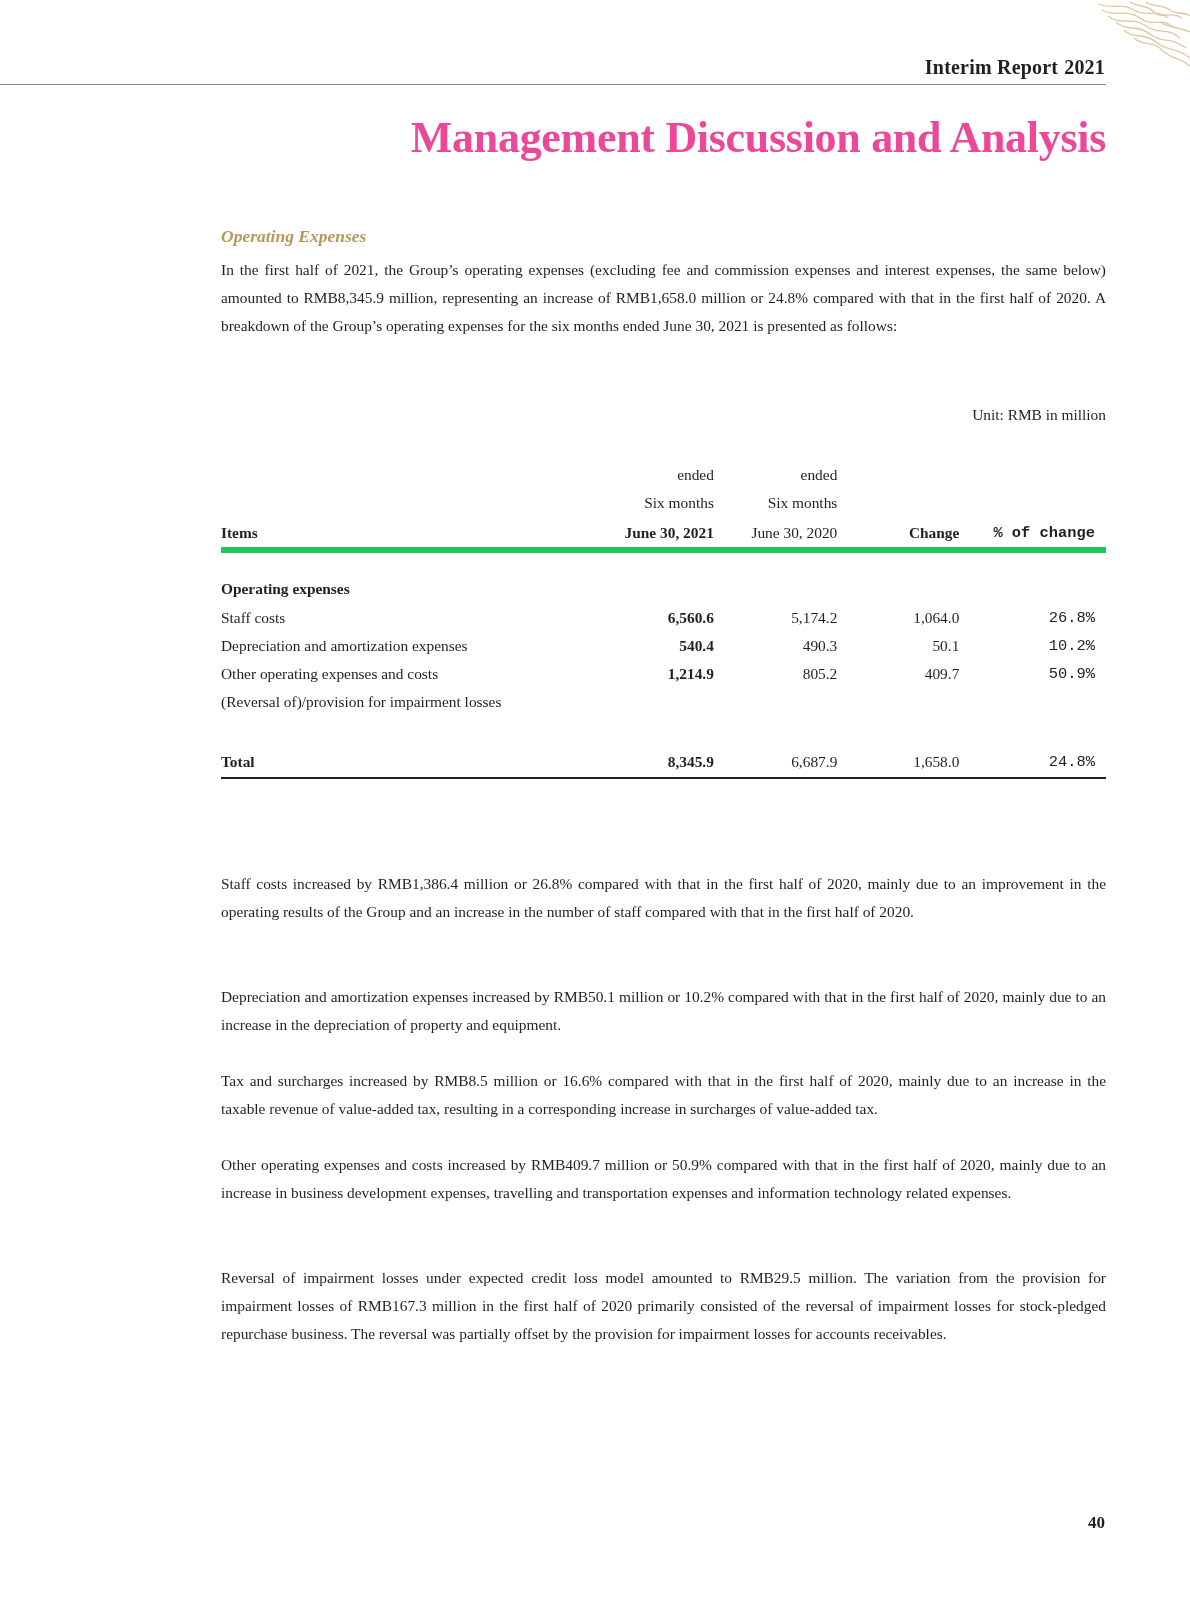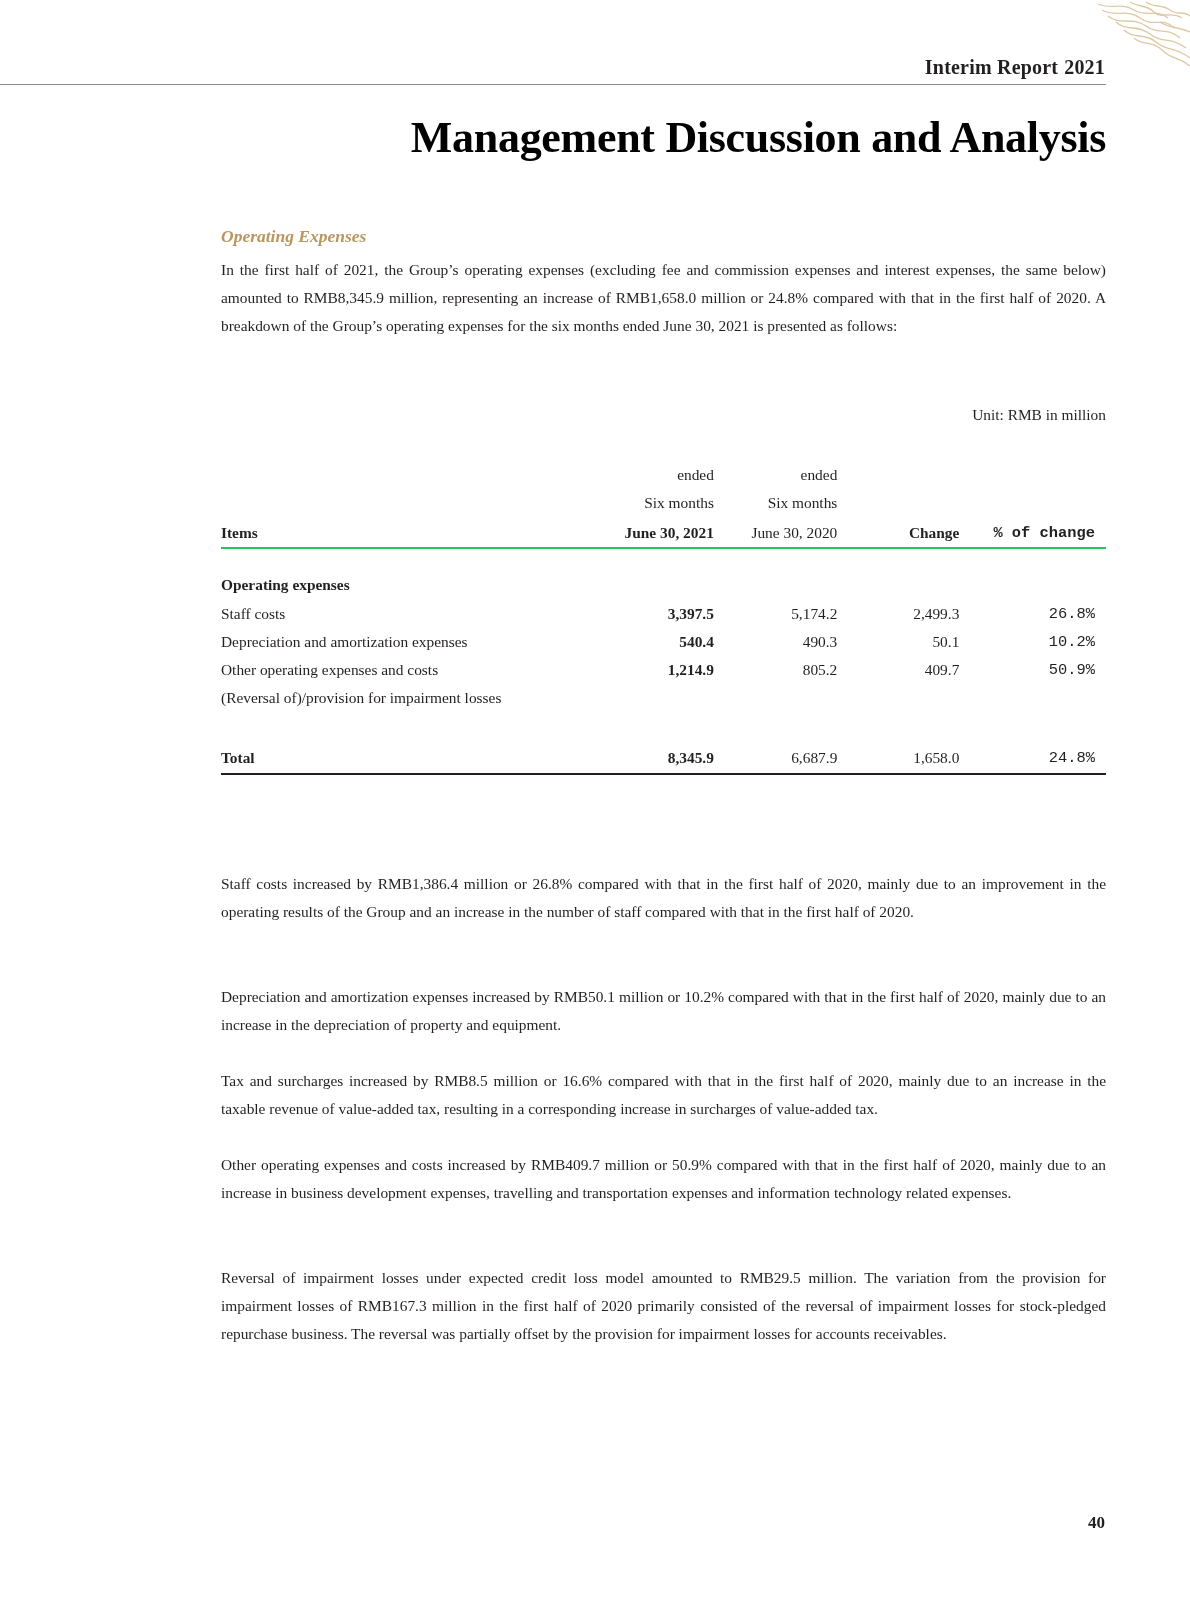--- a/index.html
+++ b/index.html
@@ -2,36 +2,36 @@
 <html><head>
 <meta charset="utf-8">
 <style>
   html, body { margin: 0; padding: 0; background: #ffffff; }
   body { width: 1190px; height: 1615px; position: relative; overflow: hidden;
          font-family: "Liberation Serif", "DejaVu Serif", serif; color: #231f20; }
   .ornament { position: absolute; right: 0; top: 0; width: 100px; height: 72px; }
   .running-head { position: absolute; right: 85px; top: 56px; font-size: 20px; font-weight: bold; color: #231f20; letter-spacing: 0.2px; }
   .running-head .yr { margin-left: 6px; }
   .head-rule { position: absolute; left: 0; top: 84px; width: 1106px; height: 1px; background: #8a8a8a; }
-  .page-title { position: absolute; right: 84px; top: 112px; font-size: 44px; font-weight: bold; color: #000000; letter-spacing: -0.3px; white-space: nowrap; }
+  .page-title { position: absolute; right: 84px; top: 112px; font-size: 44px; font-weight: bold; color: #ec4899; letter-spacing: -0.3px; white-space: nowrap; }
   .content { position: absolute; left: 221px; width: 885px; top: 0; }
   .section-heading { position: absolute; left: 0; top: 226px; font-size: 17.5px; font-style: italic; font-weight: bold; color: #b8975e; }
   .para { position: absolute; left: 0; width: 885px; font-size: 15.4px; line-height: 28.2px; text-align: justify; color: #231f20; margin: 0; }
   .unit { position: absolute; right: 0; top: 406px; font-size: 15.4px; }
   table.fin { position: absolute; left: 0; top: 461px; width: 885px; border-collapse: collapse; font-size: 15.4px; }
   table.fin td, table.fin th { padding: 0; height: 28.2px; line-height: 28.2px; vertical-align: bottom; white-space: nowrap; }
   table.fin th { font-weight: normal; }
   .c-item { text-align: left; width: 390px; }
   .c-n { text-align: right; }
   .c1 { width: 108px; }
   .c2 { width: 125px; }
   .c3 { width: 125px; text-align: right; }
   .c4 { width: 137px; padding-right: 11px !important; font-family: Liberation Mono, monospace; }
   .b { font-weight: bold; }
-  tr.hdr-last td { border-bottom: 2px solid #22c55e; height: 30px; }
+  tr.hdr-last td { border-bottom: 6px solid #22c55e; height: 30px; }
   tr.spacer td { height: 22px; }
   tr.rule-below td { border-bottom: 1.5px solid #231f20; }
   tr.total td { border-bottom: 2px solid #231f20; }
   .indent { padding-left: 17px !important; }
   .rparen { display: inline-block; margin-right: -6px; }
   .page-number { position: absolute; right: 85px; top: 1513px; font-size: 17px; font-weight: bold; }
 </style>
 </head>
 <body>
 
@@ -91,23 +91,23 @@
         </tr>
       <tr>
         <td class="c-item b">Operating expenses</td>
         <td></td>
           <td></td>
           <td></td>
           <td></td>
       </tr>
       <tr>
         <td class="c-item">Staff costs</td>
-        <td class="c-n c1 b">3,397.5</td>
+        <td class="c-n c1 b">6,560.6</td>
         <td class="c-n c2">5,174.2</td>
-        <td class="c-n c3">2,499.3</td>
+        <td class="c-n c3">1,064.0</td>
         <td class="c-n c4">26.8%</td>
       </tr>
       <tr>
         <td class="c-item">Depreciation and amortization expenses</td>
         <td class="c-n c1 b">540.4</td>
         <td class="c-n c2">490.3</td>
         <td class="c-n c3">50.1</td>
         <td class="c-n c4">10.2%</td>
       </tr>
       <tr>

